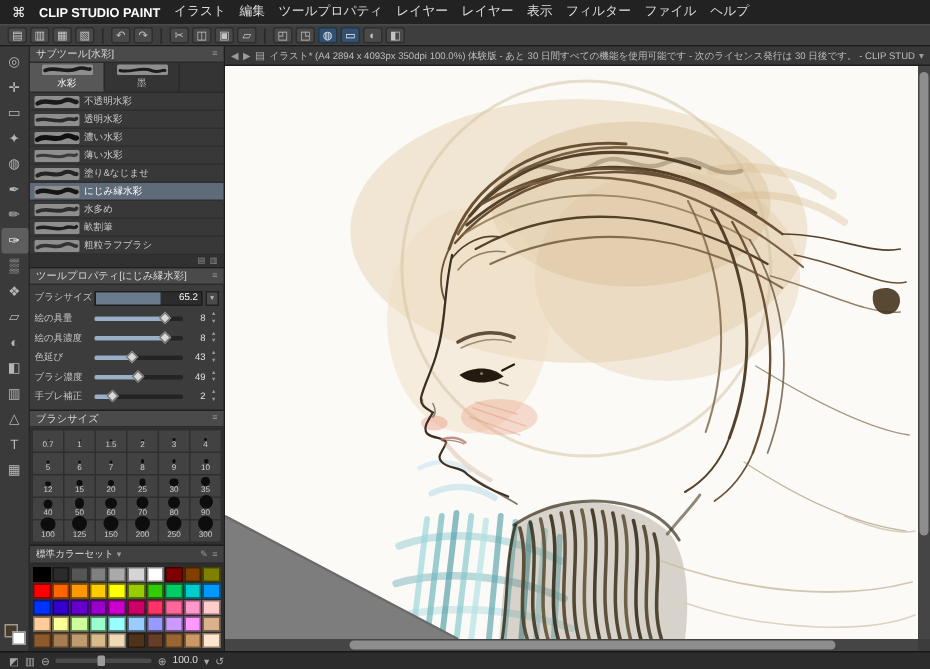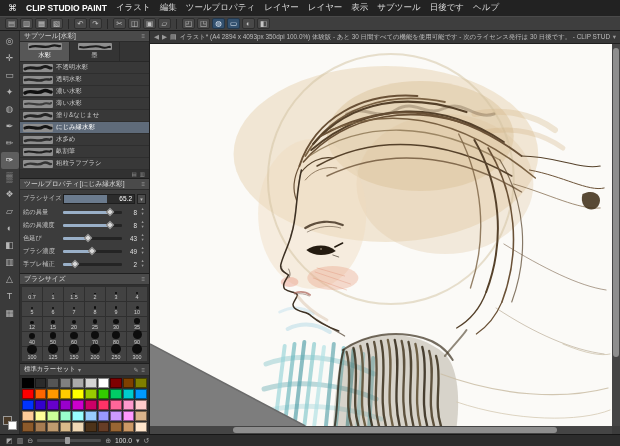--- a/index.html
+++ b/index.html
@@ -93,22 +93,22 @@
 
 <div class="menu-bar">
   <span class="menu-apple">⌘</span>
   <span class="menu-item menu-app">CLIP STUDIO PAINT</span>
   <span class="menu-item">イラスト</span>
   <span class="menu-item">編集</span>
   <span class="menu-item">ツールプロパティ</span>
   <span class="menu-item">レイヤー</span>
   <span class="menu-item">レイヤー</span>
   <span class="menu-item">表示</span>
-  <span class="menu-item">サブツール</span>
-  <span class="menu-item">日後です</span>
+  <span class="menu-item">フィルター</span>
+  <span class="menu-item">ファイル</span>
   <span class="menu-item">ヘルプ</span>
 </div>
 
 <div class="cmd-bar">
   <span class="cmd-icon">▤</span>
   <span class="cmd-icon">▥</span>
   <span class="cmd-icon">▦</span>
   <span class="cmd-icon">▧</span>
   <span class="cmd-sep"></span>
   <span class="cmd-icon">↶</span>

